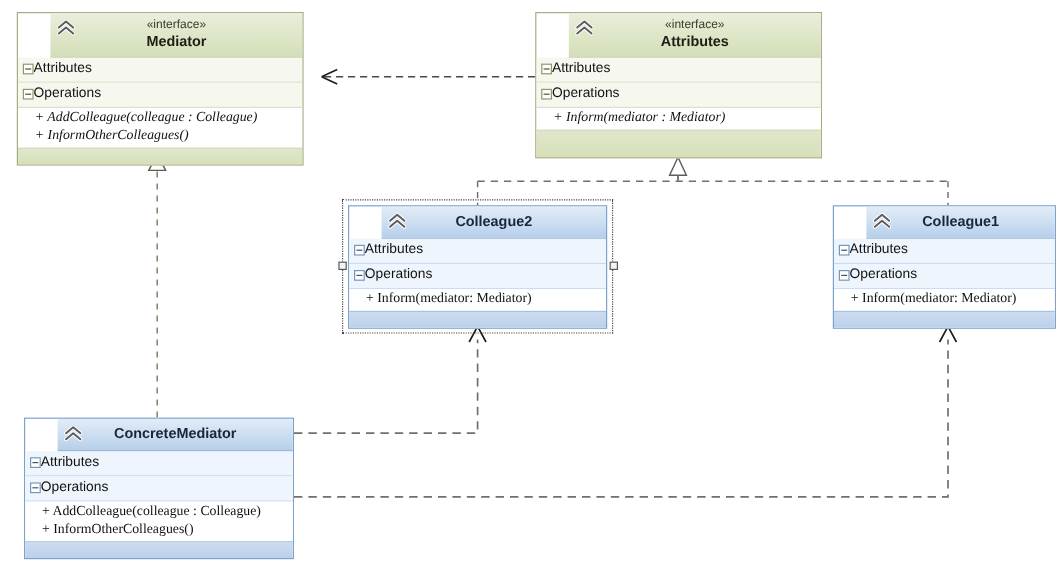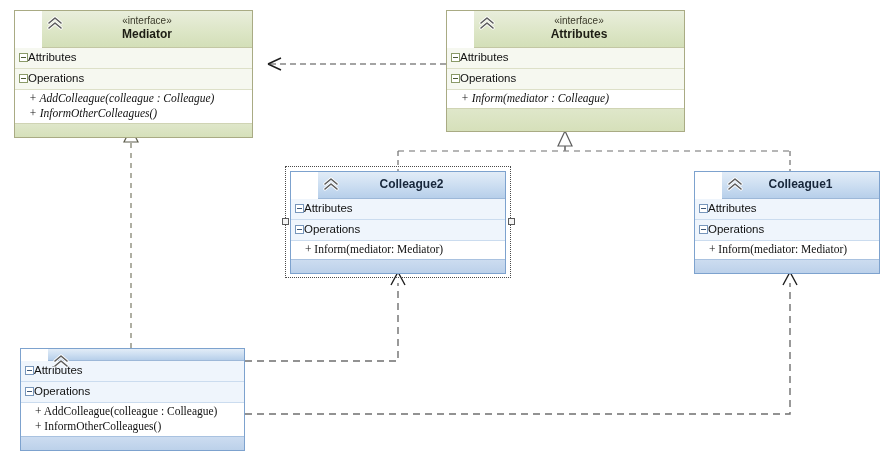--- a/index.html
+++ b/index.html
@@ -237,21 +237,21 @@
     </div>
     <div class="compartment">
       <span class="expander"></span>
       <span class="comp-label">Attributes</span>
     </div>
     <div class="compartment">
       <span class="expander"></span>
       <span class="comp-label">Operations</span>
     </div>
     <div class="members">
-      <div class="member italic">+ Inform(mediator : Colleague)</div>
+      <div class="member italic">+ Inform(mediator : Mediator)</div>
     </div>
     <div class="box-footer" style="height:22px;"></div>
   </div>
 
   <div class="uml-box blue" style="left:290px; top:171px; width:216px;">
     <div class="box-header" style="padding-top:5px; padding-bottom:6px;">
       <svg class="iface-icon" viewBox="0 0 16 16">
         <path d="M2 8 L8 3 L14 8" fill="none" stroke="#ffffff" stroke-width="3.2" stroke-linecap="round" stroke-linejoin="round"></path>
         <path d="M2 8 L8 3 L14 8" fill="none" stroke="#5c5c5c" stroke-width="1.6" stroke-linecap="round" stroke-linejoin="round"></path>
         <path d="M2 13 L8 8 L14 13" fill="none" stroke="#ffffff" stroke-width="3.2" stroke-linecap="round" stroke-linejoin="round"></path>
@@ -302,20 +302,21 @@
   </div>
 
   <div class="uml-box blue" style="left:20px; top:348px; width:225px;">
     <div class="box-header" style="padding-top:5px; padding-bottom:6px;">
       <svg class="iface-icon" viewBox="0 0 16 16">
         <path d="M2 8 L8 3 L14 8" fill="none" stroke="#ffffff" stroke-width="3.2" stroke-linecap="round" stroke-linejoin="round"></path>
         <path d="M2 8 L8 3 L14 8" fill="none" stroke="#5c5c5c" stroke-width="1.6" stroke-linecap="round" stroke-linejoin="round"></path>
         <path d="M2 13 L8 8 L14 13" fill="none" stroke="#ffffff" stroke-width="3.2" stroke-linecap="round" stroke-linejoin="round"></path>
         <path d="M2 13 L8 8 L14 13" fill="none" stroke="#5c5c5c" stroke-width="1.6" stroke-linecap="round" stroke-linejoin="round"></path>
       </svg>
+      <div class="class-name">ConcreteMediator</div>
     </div>
     <div class="compartment">
       <span class="expander"></span>
       <span class="comp-label">Attributes</span>
     </div>
     <div class="compartment">
       <span class="expander"></span>
       <span class="comp-label">Operations</span>
     </div>
     <div class="members">

